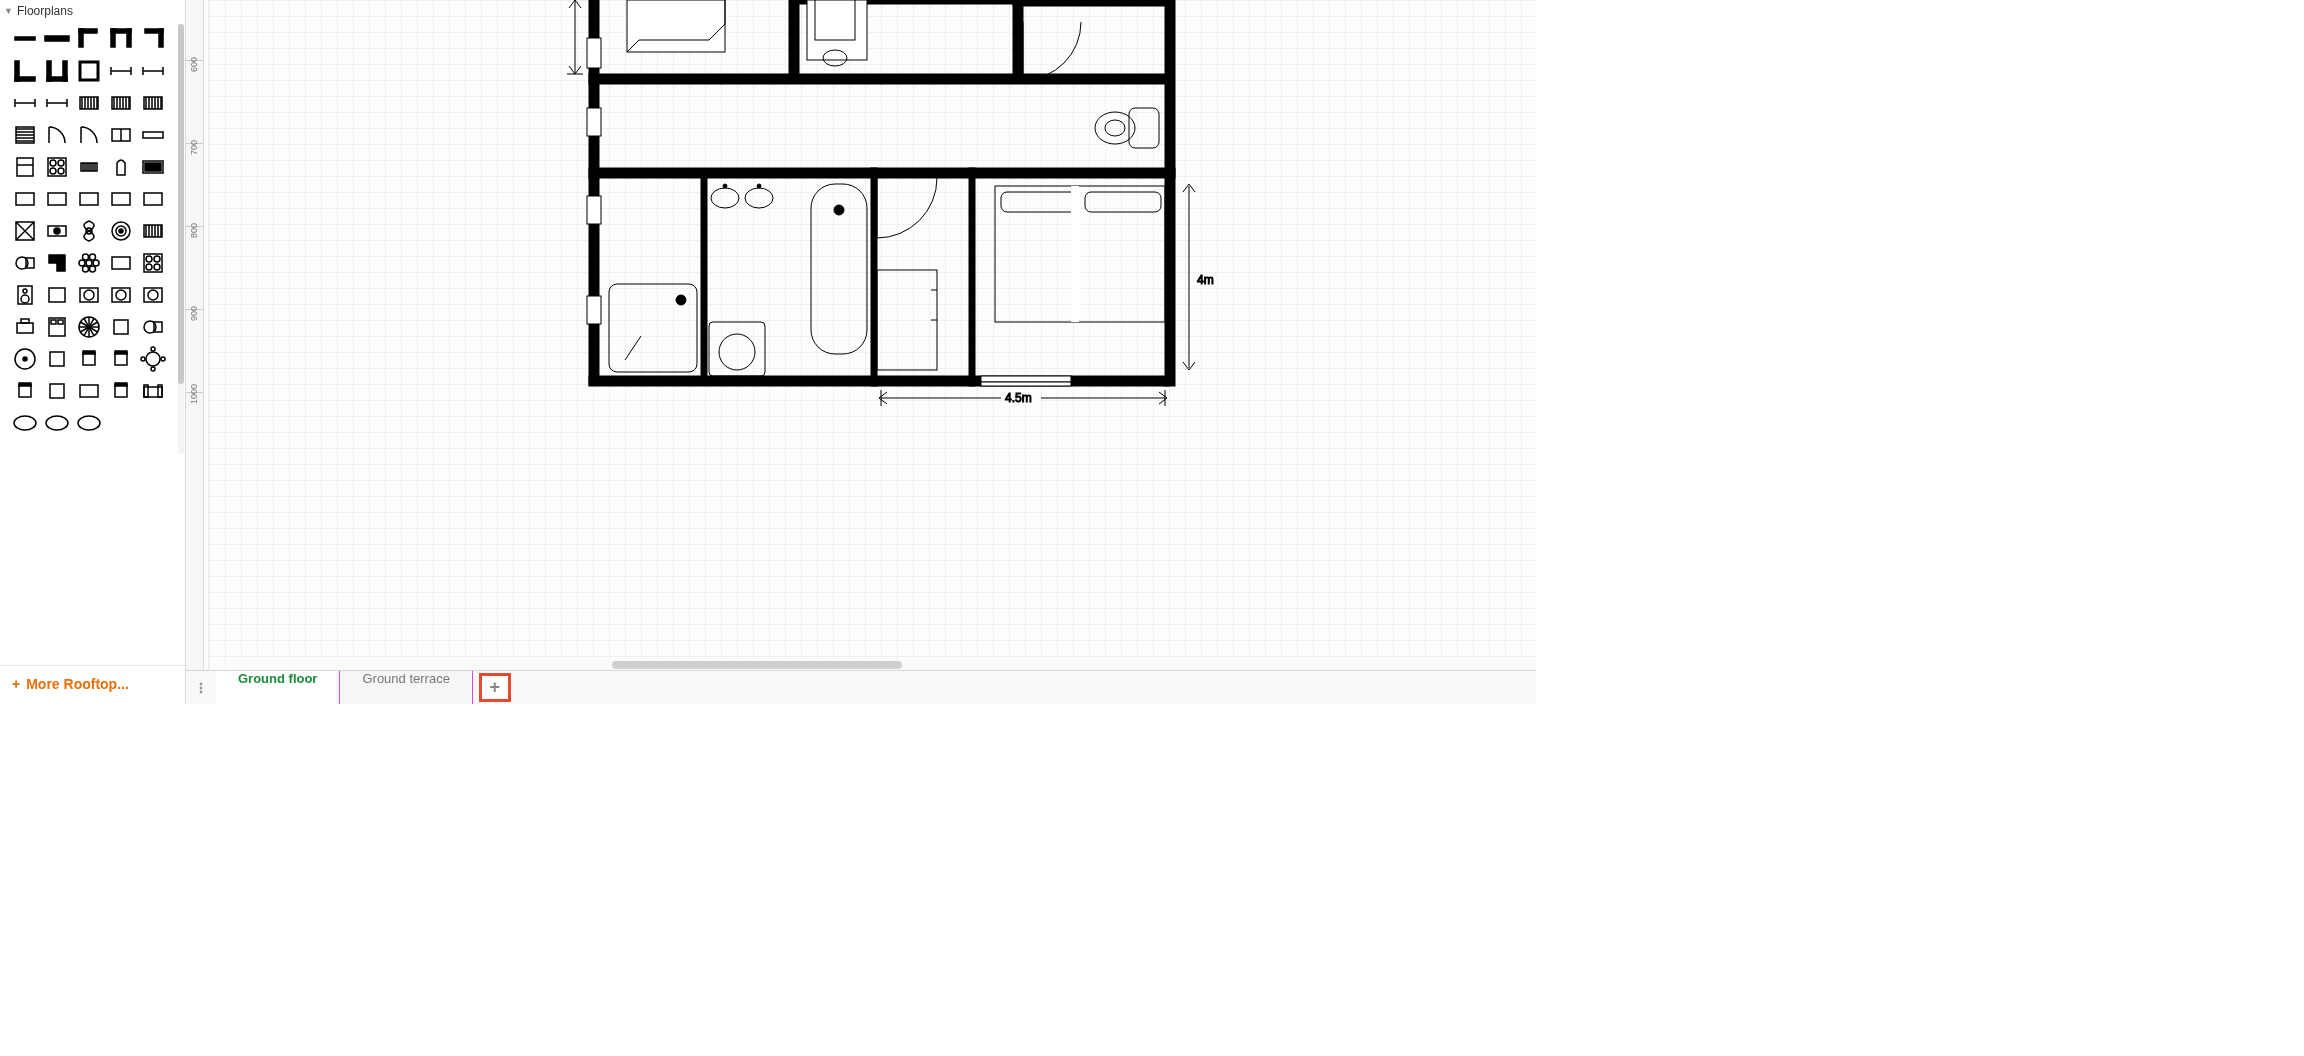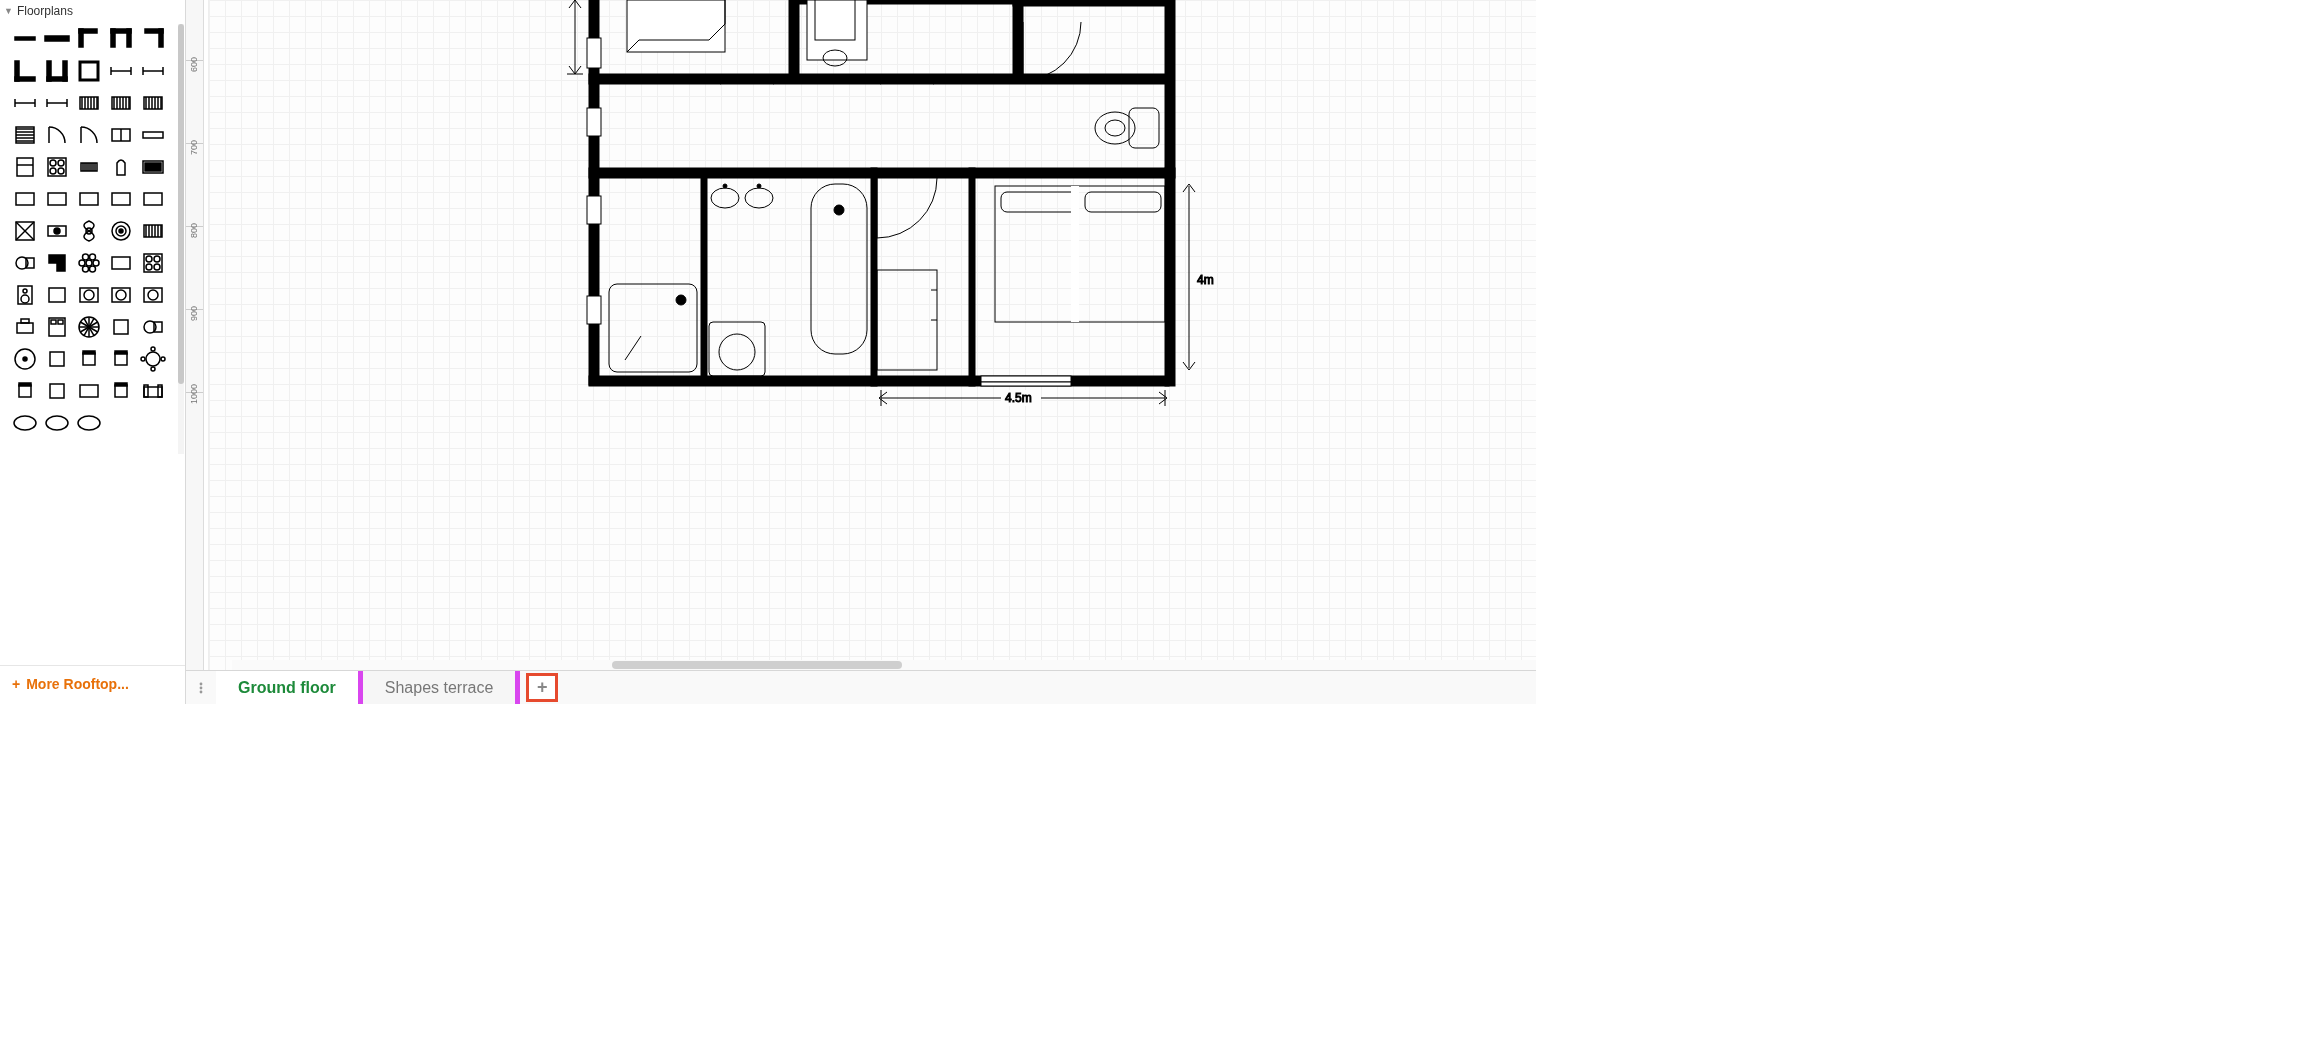--- a/index.html
+++ b/index.html
@@ -87,22 +87,22 @@
   
   .pagebar {
     height: 34px; border-top: 1px solid #d7d7d7; background: #f9f9f9;
     display: flex; align-items: stretch;
   }
   .pagebar .menu-btn {
     width: 30px; display:flex; align-items:center; justify-content:center;
     cursor: pointer; color: #999;
   }
   .tab {
-    display: flex; align-items: center; padding: 0 22px;
-    font-size: 16px; border-right: 5px solid #d946ef; cursor: pointer;
+    display: flex; align-items: flex-start; padding: 0 22px;
+    font-size: 13px; border-right: 1px solid #d946ef; cursor: pointer;
     background: #f6f6f6; color: #777;
   }
   .tab.active { background: #fff; color: #1d8a3a; font-weight: 700; }
   .add-tab {
     width: 32px; display:flex; align-items:center; justify-content:center;
     border: 3px solid #e64a2e; margin: 2px 6px; background: #fff;
     color: #888; font-size: 18px; font-weight: 700; cursor: pointer;
   }
   .dim-label { font-size: 12px; fill: #000; font-family: Helvetica, Arial, sans-serif; }
 </style>
@@ -830,19 +830,19 @@
       <svg width="14" height="14">
           <circle cx="7" cy="3" r="1.4" fill="#999"></circle>
           <circle cx="7" cy="7" r="1.4" fill="#999"></circle>
           <circle cx="7" cy="11" r="1.4" fill="#999"></circle>
         </svg>
     </div>
     <div class="tab active">
       <span>Ground floor</span>
     </div>
     <div class="tab">
-      <span>Shapes terrace</span>
+      <span>Ground terrace</span>
     </div>
     <div class="add-tab">
       <span>+</span>
     </div>
   </div>
 </div>
 
 </body></html>

